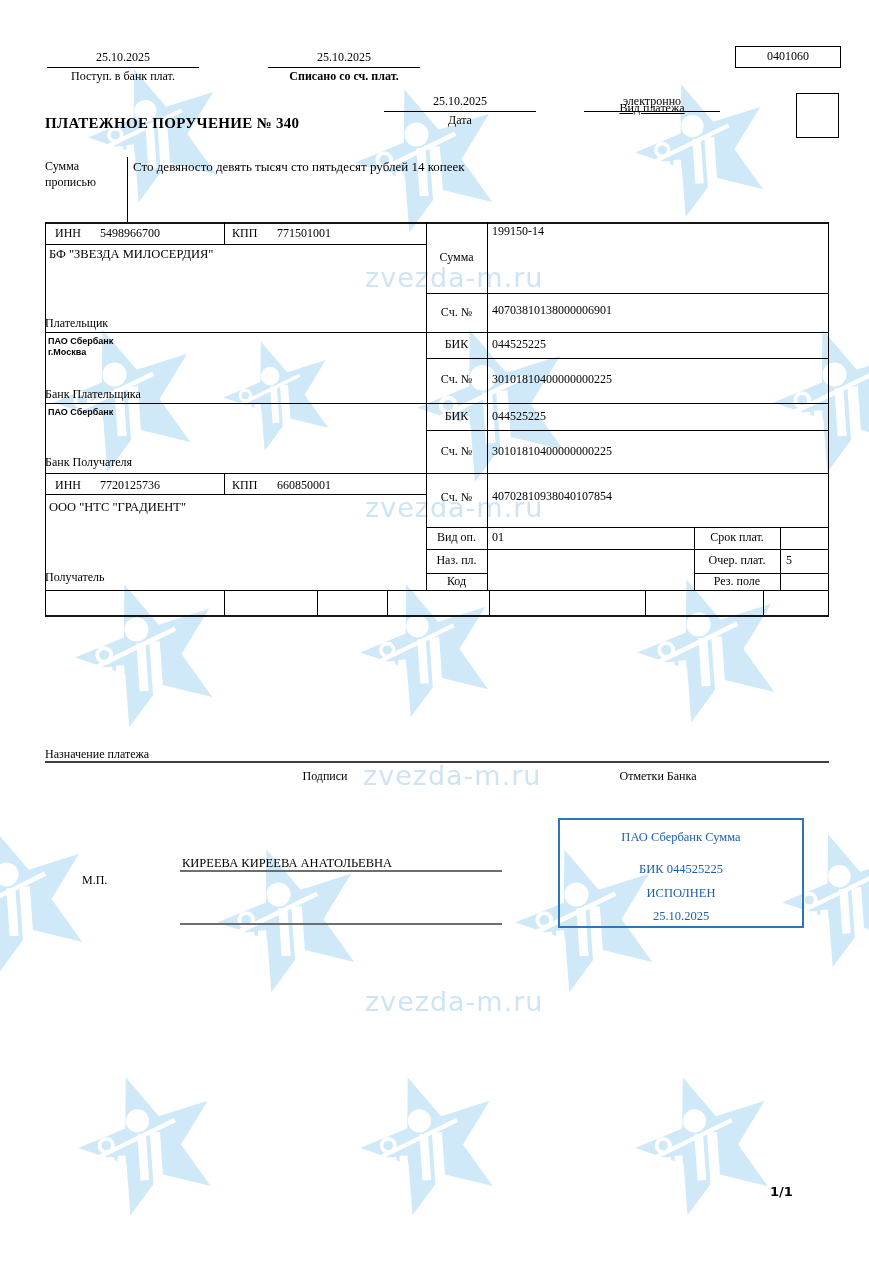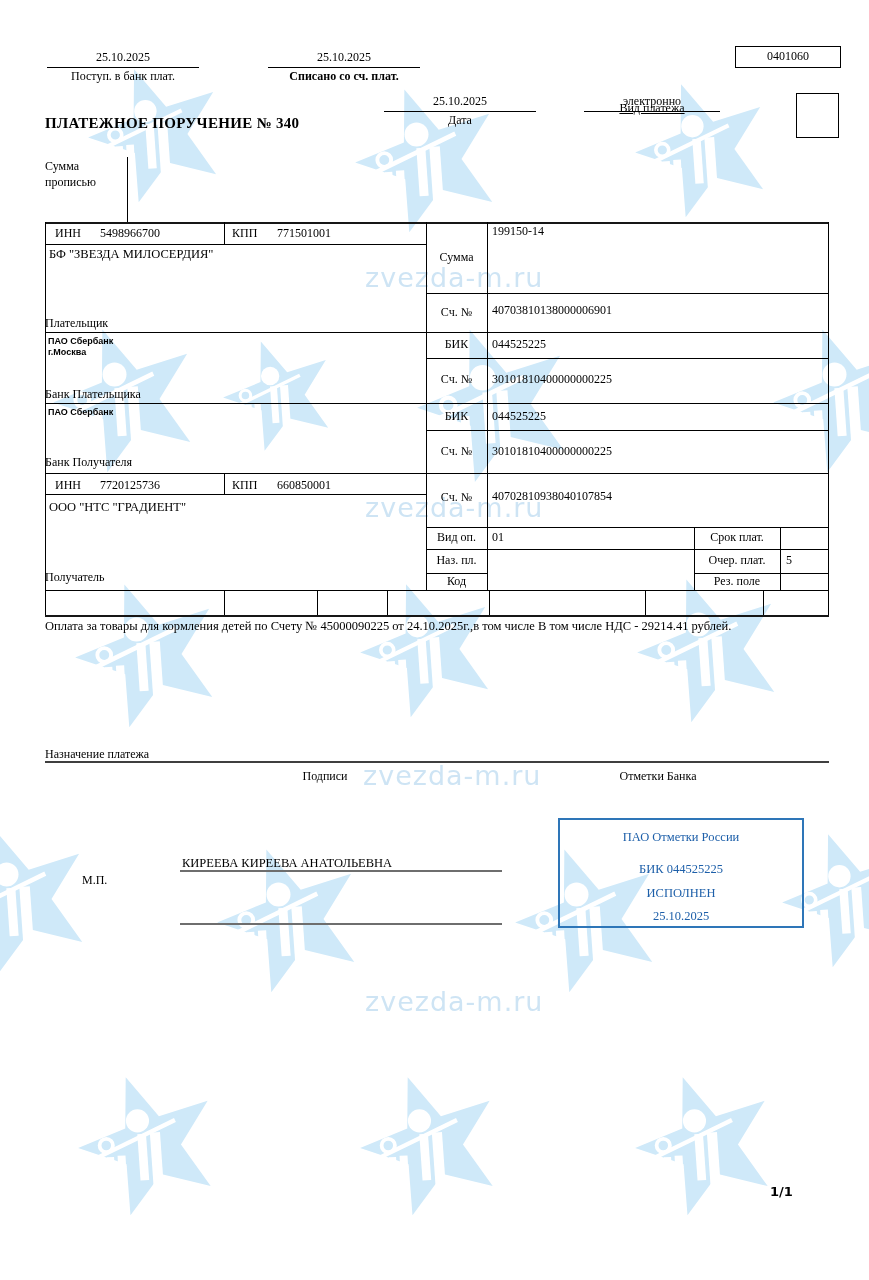--- a/index.html
+++ b/index.html
@@ -281,20 +281,21 @@
   <div class="hl fg" style="left:584px;top:111px;width:136px;"></div>
   <div class="t c fg" style="left:584px;top:102px;width:136px;text-decoration:underline;">Вид платежа</div>
 
   <div class="box fg" style="left:780px;top:93px;width:43px;height:45px;"></div>
 
   <div class="title fg" style="left:45px;top:115px;">ПЛАТЕЖНОЕ ПОРУЧЕНИЕ № 340</div>
 
   <div class="t fg" style="left:45px;top:160px;">Сумма</div>
   <div class="t fg" style="left:45px;top:176px;">прописью</div>
   <div class="vl fg" style="left:127px;top:157px;height:65px;"></div>
+  <div class="t fg" style="left:133px;top:160px;font-size:13px;">Сто девяносто девять тысяч сто пятьдесят рублей 14 копеек</div>
 
   <div class="hl thick fg" style="left:45px;top:222px;width:784px;"></div>
   <div class="hl fg" style="left:45px;top:244px;width:381px;"></div>
   <div class="hl fg" style="left:426px;top:293px;width:403px;"></div>
   <div class="hl fg" style="left:45px;top:332px;width:784px;"></div>
   <div class="hl fg" style="left:426px;top:358px;width:403px;"></div>
   <div class="hl fg" style="left:45px;top:403px;width:784px;"></div>
   <div class="hl fg" style="left:426px;top:430px;width:403px;"></div>
   <div class="hl fg" style="left:45px;top:473px;width:784px;"></div>
   <div class="hl fg" style="left:45px;top:494px;width:381px;"></div>
@@ -361,34 +362,33 @@
   <div class="lbl-cell fg" style="left:427px;top:530px;width:59px;">Вид оп.</div>
   <div class="val fg" style="left:492px;top:530px;">01</div>
   <div class="lbl-cell fg" style="left:427px;top:553px;width:59px;">Наз. пл.</div>
   <div class="lbl-cell fg" style="left:427px;top:574px;width:59px;">Код</div>
 
   <div class="lbl-cell fg" style="left:695px;top:530px;width:84px;">Срок плат.</div>
   <div class="lbl-cell fg" style="left:695px;top:553px;width:84px;">Очер. плат.</div>
   <div class="val fg" style="left:786px;top:553px;">5</div>
   <div class="lbl-cell fg" style="left:695px;top:574px;width:84px;">Рез. поле</div>
 
-  <div class="t fg" style="left:45px;top:619px;font-size:12.5px;">Оплата за товары для кормления детей по Счету № 45000090225 от 24.10.2025г.,в том числе В том числе НДС - 29214.41 рублей.</div>
   <div class="t fg" style="left:45px;top:748px;">Назначение платежа</div>
   <div class="abs fg" style="left:45px;top:761px;width:784px;height:2px;background:#3f3f3f;"></div>
 
   <div class="t c fg" style="left:250px;top:770px;width:150px;">Подписи</div>
   <div class="t c fg" style="left:583px;top:770px;width:150px;">Отметки Банка</div>
 
   <div class="t fg" style="left:182px;top:856px;font-size:12.5px;">КИРЕЕВА КИРЕЕВА АНАТОЛЬЕВНА</div>
   <div class="graybar fg" style="left:180px;top:870px;width:322px;"></div>
   <div class="t fg" style="left:82px;top:874px;">М.П.</div>
   <div class="graybar fg" style="left:180px;top:923px;width:322px;"></div>
 
   <div class="stamp">
-    <div class="sline" style="top:10px;">ПАО Отметки России</div>
+    <div class="sline" style="top:10px;">ПАО Сбербанк Сумма</div>
     <div class="sline" style="top:42px;">БИК 044525225</div>
     <div class="sline" style="top:66px;">ИСПОЛНЕН</div>
     <div class="sline" style="top:89px;">25.10.2025</div>
   </div>
 
   <div class="pagenum fg" style="left:770px;top:1184px;">1/1</div>
 
 </div>
 
 </body></html>

